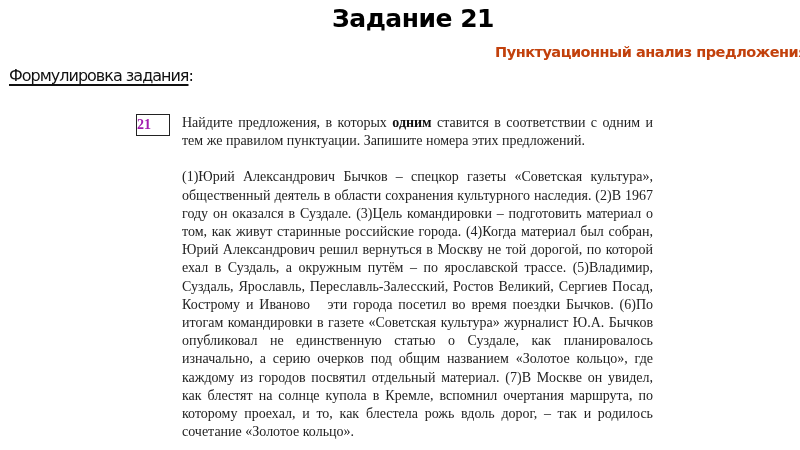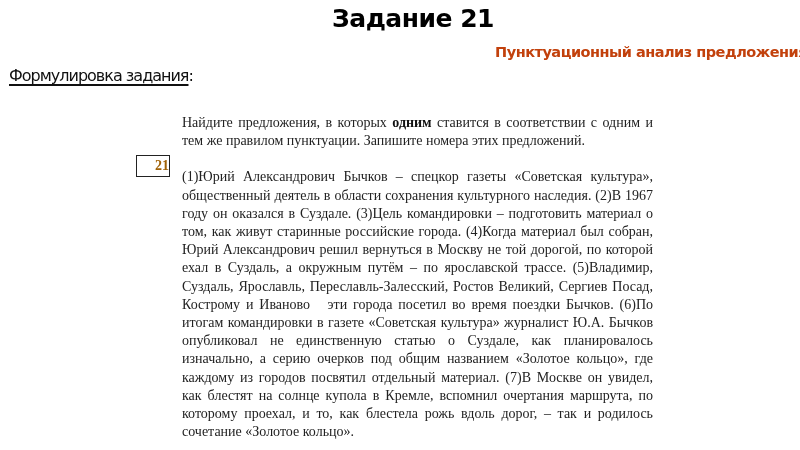--- a/index.html
+++ b/index.html
@@ -20,21 +20,21 @@
   .heading {
     position: absolute; left: 9px; top: 66px;
     font-family: "DejaVu Sans", sans-serif; font-size: 16px; color: #111;
     letter-spacing: -1px;
   }
   .heading .u { text-decoration: underline; text-decoration-thickness: 2px; text-underline-offset: 3px; }
   .task-num {
     position: absolute; left: 136px; top: 114px; width: 34px; height: 22px;
     border: 1.5px solid #222; box-sizing: border-box;
     font-family: "Liberation Serif", serif; font-weight: bold; font-size: 14px;
-    text-align: right; line-height: 20px; color: #a16207; margin-top: 41px;
+    text-align: left; line-height: 20px; color: #a21caf;
   }
   .doc {
     position: absolute; left: 182px; top: 114px; width: 471px;
     font-family: "Liberation Serif", serif; font-size: 14px; line-height: 18.2px;
     color: #222; text-align: justify;
   }
   .doc p { margin: 0; }
   .doc .gap { height: 18px; }
   .doc b { font-weight: bold; color: #111; }
 </style>

